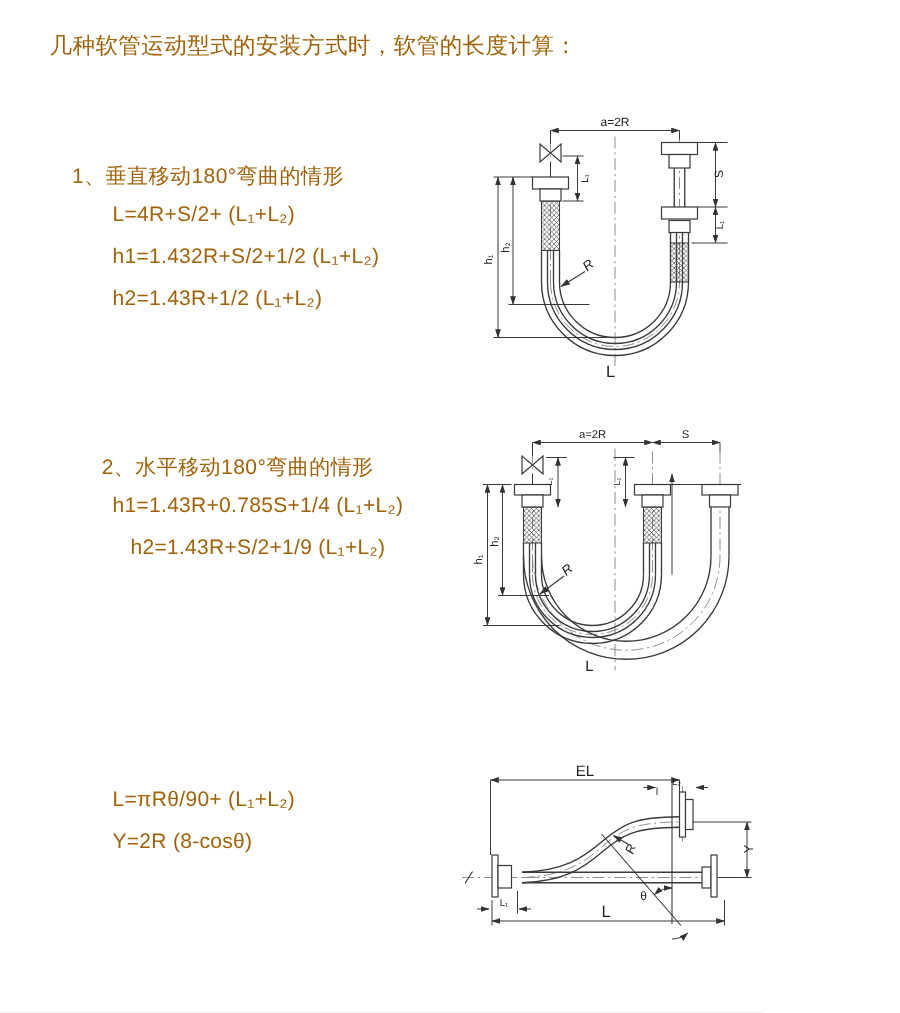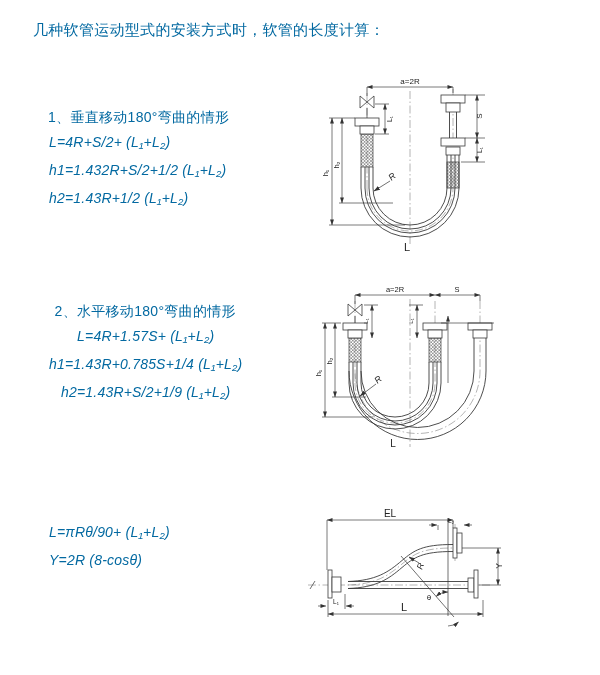--- a/index.html
+++ b/index.html
@@ -1,24 +1,24 @@
 <!DOCTYPE html>
 <html><head>
 <meta charset="utf-8">
 <style>
   html,body{margin:0;padding:0;background:#e8e8e8;}
   .page{
     position:relative;width:600px;height:675px;background:#ffffff;
-    font-family:"Liberation Sans","DejaVu Sans",sans-serif;color:#0369a1;
+    font-family:"Liberation Sans","DejaVu Sans",sans-serif;color:#a16207;
     overflow:hidden;
   }
   .title{position:absolute;left:33px;top:21px;font-size:15px;letter-spacing:.3px;}
   .sec{position:absolute;left:48px;}
   .sec-h{font-size:14px;height:19px;letter-spacing:.3px;}
-  .formula{font-size:14px;line-height:28px;margin-left:1px;white-space:pre;letter-spacing:.2px;font-style:italic;}
+  .formula{font-size:14px;line-height:28px;margin-left:27px;white-space:pre;letter-spacing:.2px;}
   .dwg{position:absolute;}
   svg text{font-family:"Liberation Sans","DejaVu Sans",sans-serif;fill:#222;}
   .tube{stroke:#3a3a3a;stroke-width:.9;fill:none;}
   .part{stroke:#3a3a3a;stroke-width:.8;fill:#ffffff;}
   .hatr{stroke:#3a3a3a;stroke-width:.7;}
   .cl{stroke:#767676;stroke-width:.55;stroke-dasharray:8 2.5 1.5 2.5;fill:none;}
   .dim{stroke:#333;stroke-width:.65;fill:none;}
   .ldr{stroke:#333;stroke-width:.7;fill:none;}
 </style>
 </head>
@@ -30,21 +30,20 @@
 
   <section class="sec" style="top:109px;">
     <div class="sec-h">1、垂直移动180°弯曲的情形</div>
     <div class="formula">L=4R+S/2+ (L₁+L₂)</div>
     <div class="formula">h1=1.432R+S/2+1/2 (L₁+L₂)</div>
     <div class="formula">h2=1.43R+1/2 (L₁+L₂)</div>
   </section>
 
   <section class="sec" style="top:303px;text-align:center;">
     <div class="sec-h">2、水平移动180°弯曲的情形</div>
-    <div class="formula">L=4R+1.57S+ (L₁+L₂)</div>
     <div class="formula">h1=1.43R+0.785S+1/4 (L₁+L₂)</div>
     <div class="formula">h2=1.43R+S/2+1/9 (L₁+L₂)</div>
   </section>
 
   <section class="sec" style="top:518px;">
     <div class="formula">L=πRθ/90+ (L₁+L₂)</div>
     <div class="formula">Y=2R (8-cosθ)</div>
   </section>
 
   <svg class="dwg" style="left:315px;top:73px;" width="285" height="192" viewBox="0 0 285 192">

